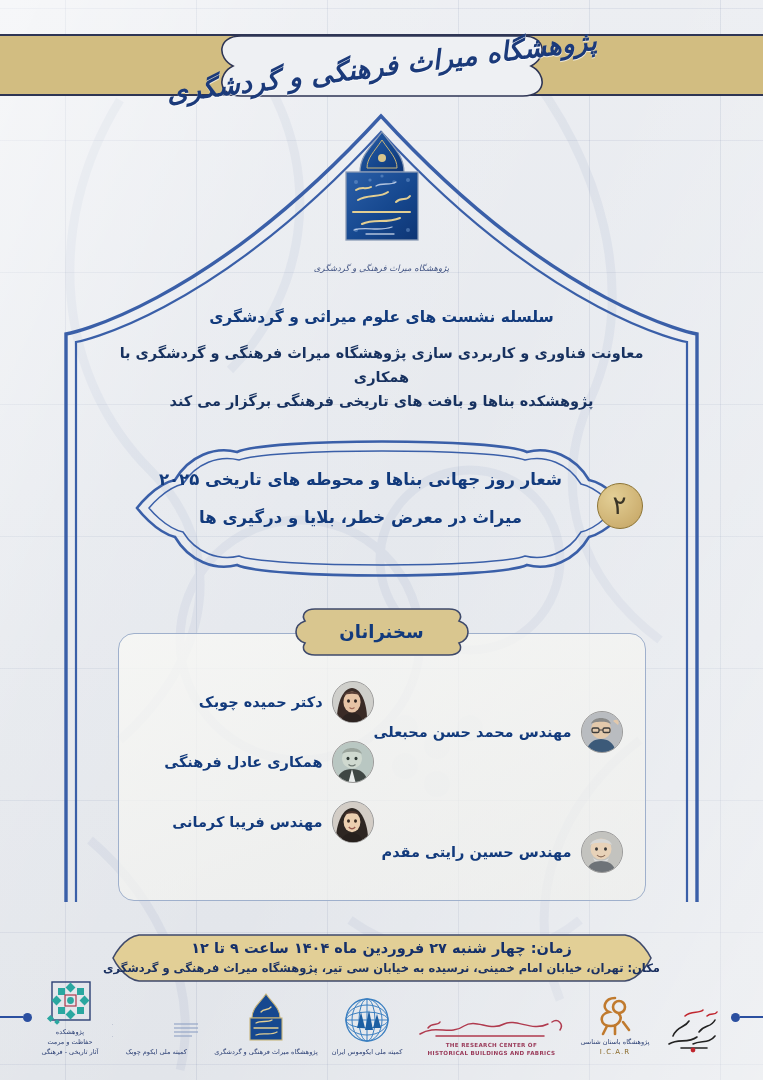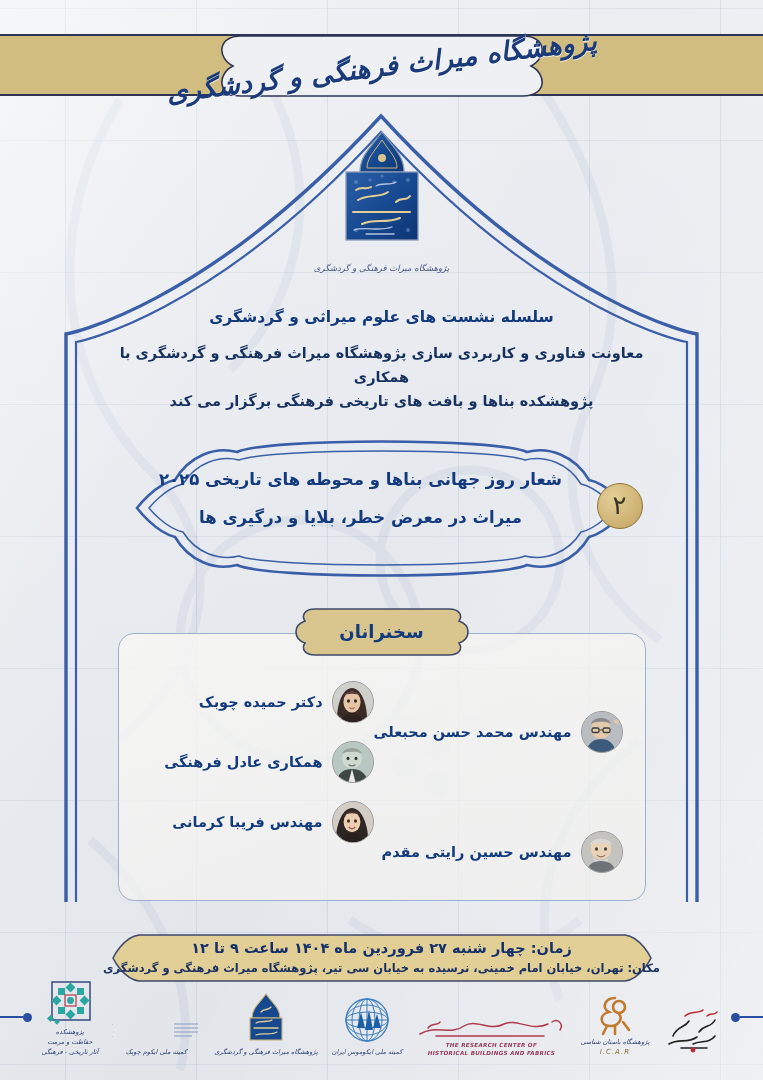--- a/index.html
+++ b/index.html
@@ -355,21 +355,20 @@
     flex-direction: column;
     align-items: center;
     justify-content: flex-end;
     gap: 2px;
   }
   .logo-cap {
     font-size: 6.5px;
     color: #2b3f74;
     white-space: nowrap;
     letter-spacing: 0.1px;
-    font-style: italic;
   }
   .logo-cap.en {
     font-size: 5.6px;
     color: #9a3b5a;
     font-weight: 700;
     letter-spacing: 0.3px;
   }
   .logo-cap.icar {
     font-size: 7px;
     color: #8a6a2a;

